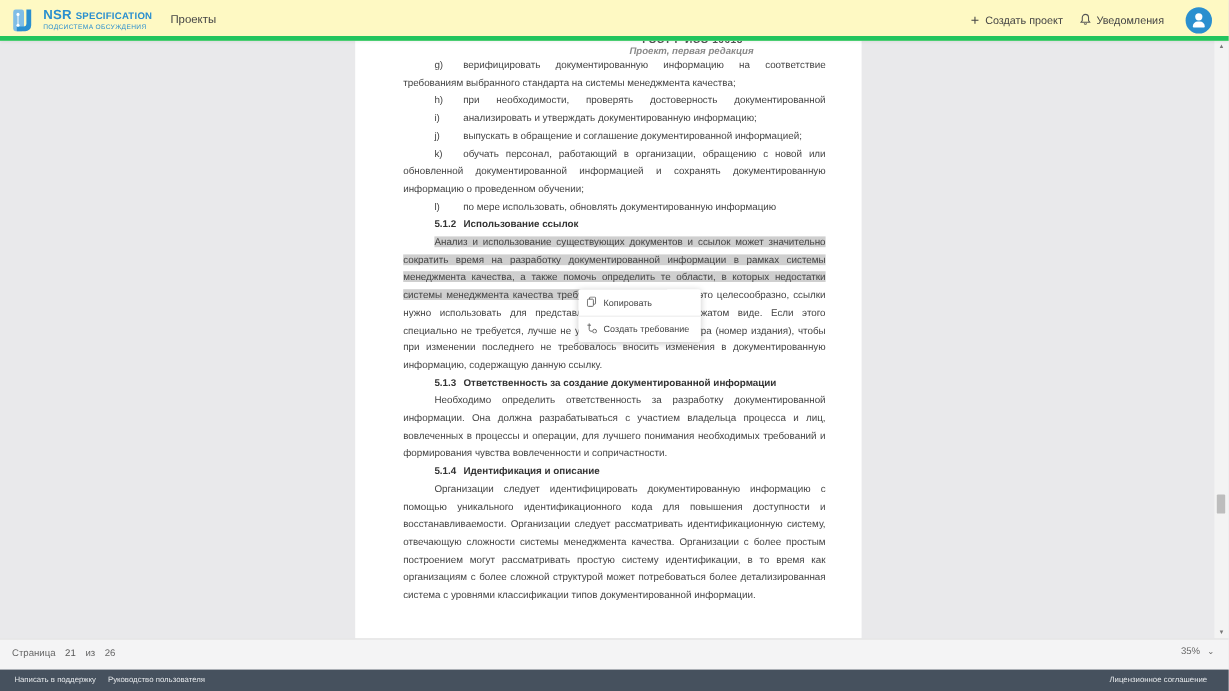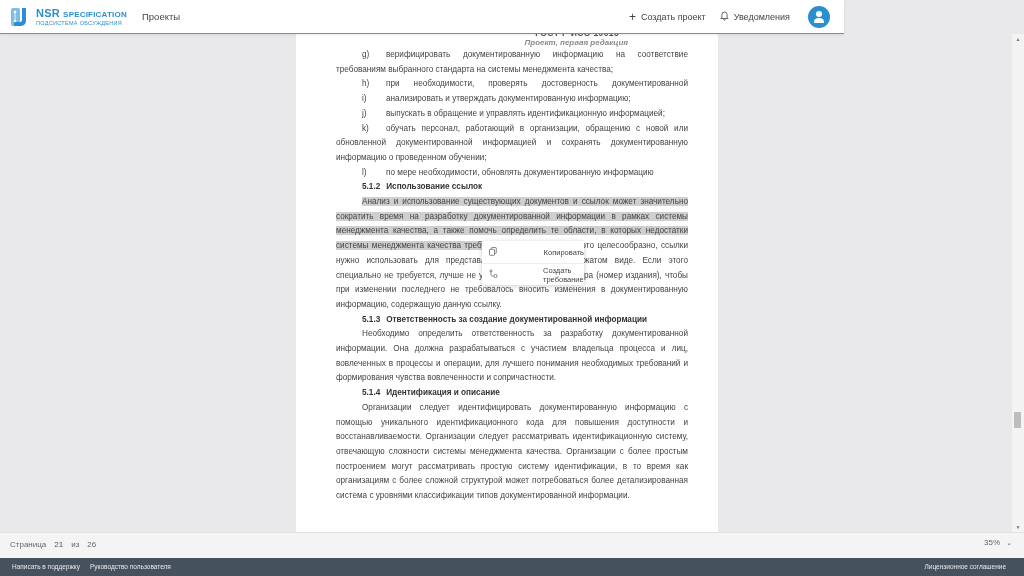--- a/index.html
+++ b/index.html
@@ -1,19 +1,19 @@
 <!DOCTYPE html>
 <html><head>
 <meta charset="utf-8">
 <style>
   * { box-sizing: border-box; margin: 0; padding: 0; }
   html, body { width: 1024px; height: 576px; overflow: hidden; }
   body { font-family: "Liberation Sans", sans-serif; background: #e9e9eb; position: relative; color: #333; }
 
-  .header { position: absolute; left: 0; top: 0; width: 844px; height: 34px; background: #ffffff; border-bottom: 1px solid #22c55e; box-shadow: 0 1px 3px rgba(0,0,0,0.08); z-index: 5; }
+  .header { position: absolute; left: 0; top: 0; width: 1024px; height: 34px; background: #fef9c3; border-bottom: 4px solid #22c55e; box-shadow: 0 1px 3px rgba(0,0,0,0.08); z-index: 5; }
   .logo { position: absolute; left: 10px; top: 6px; display: flex; align-items: center; }
   .logo-mark { width: 22px; height: 22px; position: relative; }
   .logo-text { margin-left: 4px; line-height: 1; }
   .logo-title { font-size: 11px; font-weight: bold; color: #2a8fcf; letter-spacing: 0.2px; }
   .logo-title small { font-size: 8px; font-weight: bold; }
   .logo-sub { font-size: 5.5px; color: #2a8fcf; margin-top: 2px; letter-spacing: 0.3px; }
   .nav-projects { position: absolute; left: 142px; top: 11px; font-size: 9.5px; color: #444; cursor: pointer; }
   .hdr-right { position: absolute; right: 14px; top: 6px; display: flex; align-items: center; gap: 14px; font-size: 9px; color: #444; }
   .hdr-btn { display: flex; align-items: center; gap: 5px; cursor: pointer; }
   .plus { font-size: 12px; line-height: 9px; }
@@ -28,21 +28,21 @@
   .ph-draft { font-size: 8px; color: #8a8a8a; font-style: italic; }
   .p { text-align: justify; line-height: 14.7px; }
   .ind { text-indent: 26px; }
   .item { display: flex; }
   .item .lbl { width: 50px; padding-left: 26px; flex: none; }
   .h { font-weight: bold; padding-left: 26px; line-height: 14.7px; color: #333; }
   .h .num { margin-right: 6px; }
   .hl { background: #cfcfcf; }
 
   .ctx { position: absolute; left: 482px; top: 241px; width: 102px; height: 44px; background: #fff; box-shadow: 0 1px 5px rgba(0,0,0,0.2); border-radius: 2px; z-index: 4; font-size: 7.5px; color: #444; }
-  .ctx-item { display: flex; align-items: center; height: 22px; padding-left: 7px; cursor: pointer; gap: 41px; }
+  .ctx-item { display: flex; align-items: center; height: 22px; padding-left: 7px; cursor: pointer; }
   .ctx-item + .ctx-item { border-top: 1px solid #eee; }
   .ctx-icon { width: 10px; margin-right: 4px; color: #666; font-size: 8px; }
 
   .scrollbar { position: absolute; left: 1012px; top: 34px; width: 12px; height: 498px; background: #f3f3f3; }
   .sb-up, .sb-down { position: absolute; left: 3px; width: 6px; font-size: 5px; color: #777; text-align: center; }
   .sb-up { top: 2px; } .sb-down { bottom: 2px; }
   .sb-thumb { position: absolute; left: 2px; top: 378px; width: 7px; height: 16px; background: #bdbdbd; border-radius: 1px; }
 
   .statusbar { position: absolute; left: 0; top: 532px; width: 1024px; height: 26px; background: #f4f4f5; border-top: 1px solid #e2e2e2; font-size: 8px; color: #666; }
   .pg { position: absolute; left: 10px; top: 7px; display: flex; gap: 8px; align-items: center; }
@@ -115,34 +115,34 @@
     </div>
     <div>
       <div class="p item">
           <span class="lbl">i)</span>
           <span>анализировать и утверждать документированную информацию;</span>
         </div>
     </div>
     <div>
       <div class="p item">
           <span class="lbl">j)</span>
-          <span>выпускать в обращение и управлять идентификационную информацией;</span>
+          <span>выпускать в обращение и соглашение документированной информацией;</span>
         </div>
     </div>
     <div>
       <div class="p item">
           <span class="lbl">k)</span>
           <span style="flex:1; text-align:justify; text-align-last:justify;">обучать персонал, работающий в организации, обращению с новой или</span>
         </div>
       <div class="p">обновленной документированной информацией и сохранять документированную информацию о проведенном обучении;</div>
     </div>
     <div>
       <div class="p item">
           <span class="lbl">l)</span>
-          <span>по мере необходимости, обновлять документированную информацию</span>
+          <span>по мере использовать, обновлять документированную информацию</span>
         </div>
     </div>
 
     <div class="h"><span class="num">5.1.2</span><span>Использование ссылок</span></div>
     <div class="p ind"><span class="hl">Анализ и использование существующих документов и ссылок может значительно сократить время на разработку документированной информации в рамках системы менеджмента качества, а также помочь определить те области, в которых недостатки системы менеджмента качества требуют корректировки.</span><span> Если это целесообразно, ссылки нужно использовать для представления информацию в сжатом виде. Если этого специально не требуется, лучше не указывать статус пересмотра (номер издания), чтобы при изменении последнего не требовалось вносить изменения в документированную информацию, содержащую данную ссылку.</span></div>
 
     <div class="h"><span class="num">5.1.3</span><span>Ответственность за создание документированной информации</span></div>
     <div class="p ind">Необходимо определить ответственность за разработку документированной информации. Она должна разрабатываться с участием владельца процесса и лиц, вовлеченных в процессы и операции, для лучшего понимания необходимых требований и формирования чувства вовлеченности и сопричастности.</div>
 
     <div class="h"><span class="num">5.1.4</span><span>Идентификация и описание</span></div>

